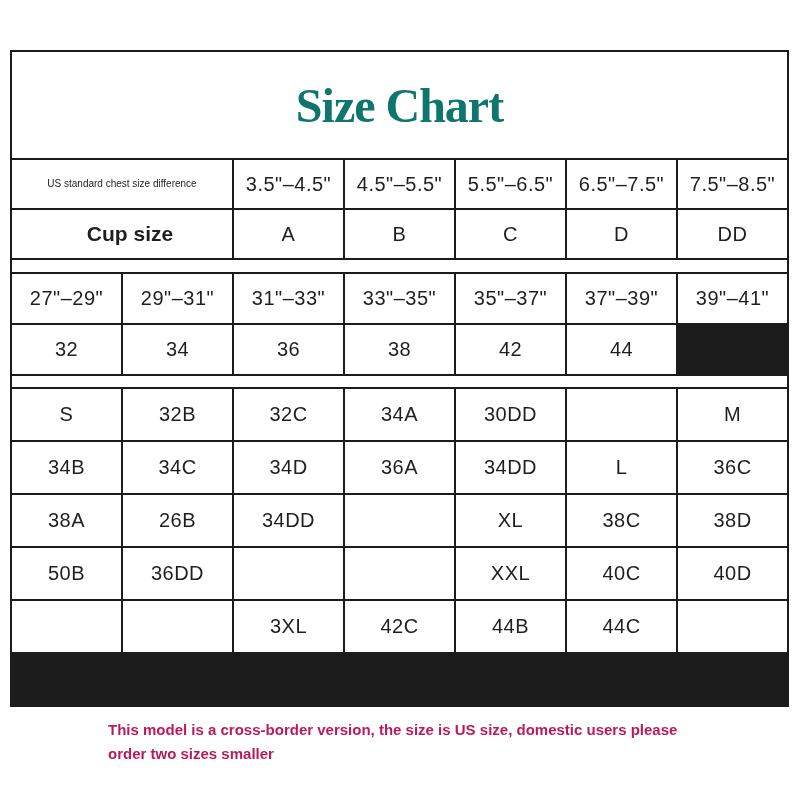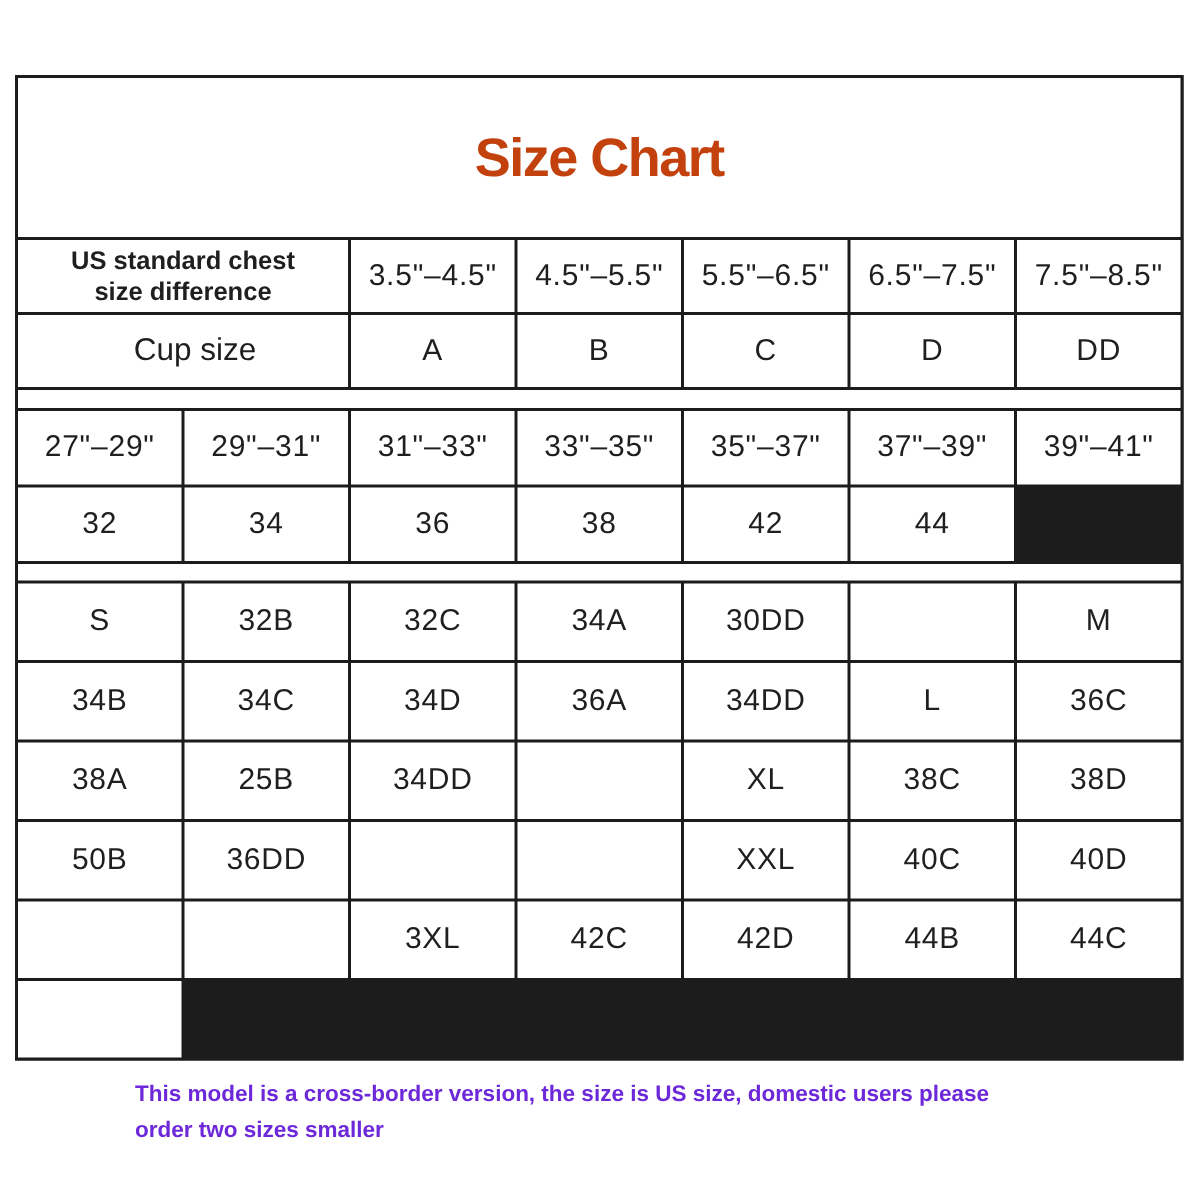--- a/index.html
+++ b/index.html
@@ -34,48 +34,49 @@
     align-items: center;
     justify-content: center;
     text-align: center;
     color: #1f1f1f;
     font-size: 20px;
     letter-spacing: 0.5px;
   }
   .span-all   { grid-column: 1 / -1; }
   .span-two   { grid-column: span 2; }
   .title-cell {
-    font-size: 36px;
+    font-size: 48px;
     font-weight: bold;
     letter-spacing: -1px;
-    color: #c2410c;
+    color: #0f766e;
+    font-family: Liberation Serif, serif;
   }
   .hdr-label {
-    font-size: 17px;
-    font-weight: bold;
+    font-size: 10px;
+    font-weight: normal;
     line-height: 1.25;
     letter-spacing: 0;
     padding: 0 31px;
   }
   .cup-label {
     font-size: 21px;
-    font-weight: normal;
+    font-weight: bold;
     letter-spacing: 0;
     padding-left: 16px;
   }
   .sep { background: #ffffff; }
   .footer-note {
     position: absolute;
-    left: 90px;
+    left: 108px;
     top: 718px;
     width: 620px;
     font-size: 15px;
     font-weight: bold;
     line-height: 24px;
-    color: #6d28d9;
+    color: #be185d;
   }
 </style>
 </head>
 <body>
 
 <div class="page">
 
   <div class="chart-grid">
 
     <div class="cell span-all title-cell">Size Chart</div>
@@ -123,41 +124,40 @@
     <div class="cell">M</div>
     <div class="cell">34B</div>
     <div class="cell">34C</div>
     <div class="cell">34D</div>
     <div class="cell">36A</div>
     <div class="cell">34DD</div>
 
     <div class="cell">L</div>
     <div class="cell">36C</div>
     <div class="cell">38A</div>
-    <div class="cell">25B</div>
+    <div class="cell">26B</div>
     <div class="cell">34DD</div>
     <div class="cell"></div>
 
     <div class="cell">XL</div>
     <div class="cell">38C</div>
     <div class="cell">38D</div>
     <div class="cell">50B</div>
     <div class="cell">36DD</div>
     <div class="cell"></div>
     <div class="cell"></div>
 
     <div class="cell">XXL</div>
     <div class="cell">40C</div>
     <div class="cell">40D</div>
     <div class="cell"></div>
     <div class="cell"></div>
 
     <div class="cell">3XL</div>
     <div class="cell">42C</div>
-    <div class="cell">42D</div>
     <div class="cell">44B</div>
     <div class="cell">44C</div>
     <div class="cell"></div>
 
   </div>
 
   <div class="footer-note">
     <div>This model is a cross-border version, the size is US size, domestic users please</div>
     <div>order two sizes smaller</div>
   </div>

